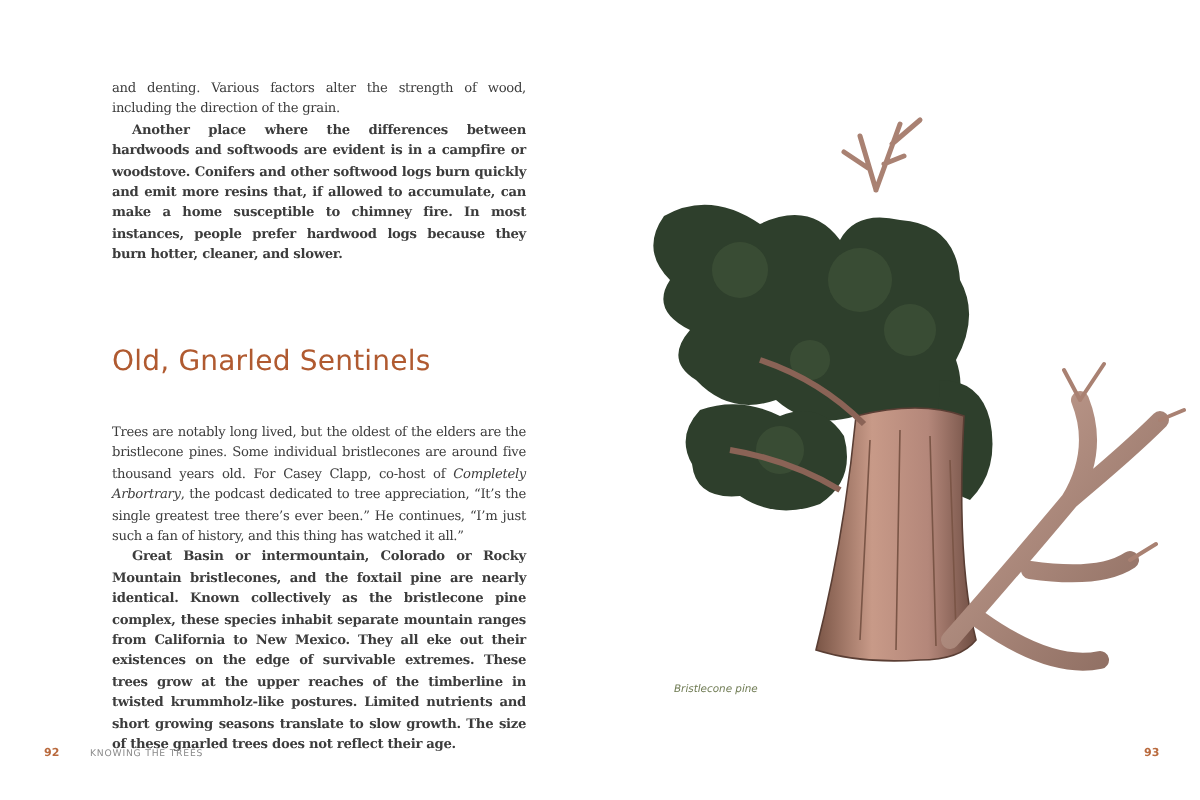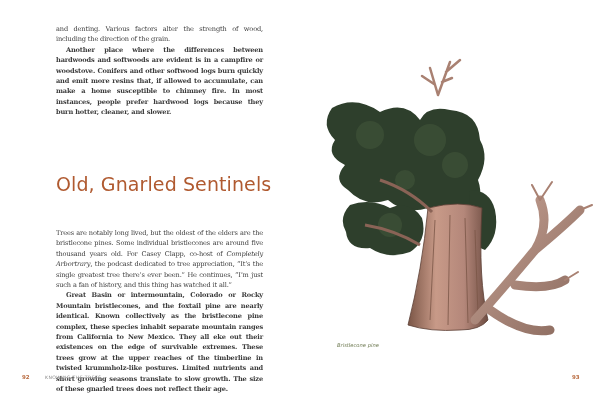--- a/index.html
+++ b/index.html
@@ -10,26 +10,26 @@
     .page { position: absolute; top: 0; height: 400px; }
     .page-left { left: 0; width: 300px; }
     .page-right { left: 300px; width: 300px; }
     .text-block {
       position: absolute; left: 56px; width: 207px;
       font-size: 6.6px; line-height: 10.4px; text-align: justify;
       letter-spacing: -0.15px; color: #3c3c3c;
     }
     .text-block p { margin: 0; }
     .text-block p.indent { text-indent: 10px; font-weight: bold; }
-    .block-top { top: 24px; }
-    .block-bottom { top: 228px; }
+    .block-top { top: 39px; }
+    .block-bottom { top: 211px; }
     .heading {
       position: absolute; left: 56px; top: 173px; margin: 0;
       font-family: "DejaVu Sans", sans-serif; font-weight: normal;
-      font-size: 19px; letter-spacing: 0.1px; color: #b05a30;
+      font-size: 14px; letter-spacing: 0.1px; color: #b05a30;
     }
     em { font-style: italic; }
     .folio-num {
       position: absolute; top: 374px; font-family: "DejaVu Sans", sans-serif;
       font-size: 5.5px; font-weight: bold; color: #b96a3e;
     }
     .folio-left { left: 22px; }
     .folio-right { left: 572px; }
     .running-head {
       position: absolute; left: 45px; top: 375px;

